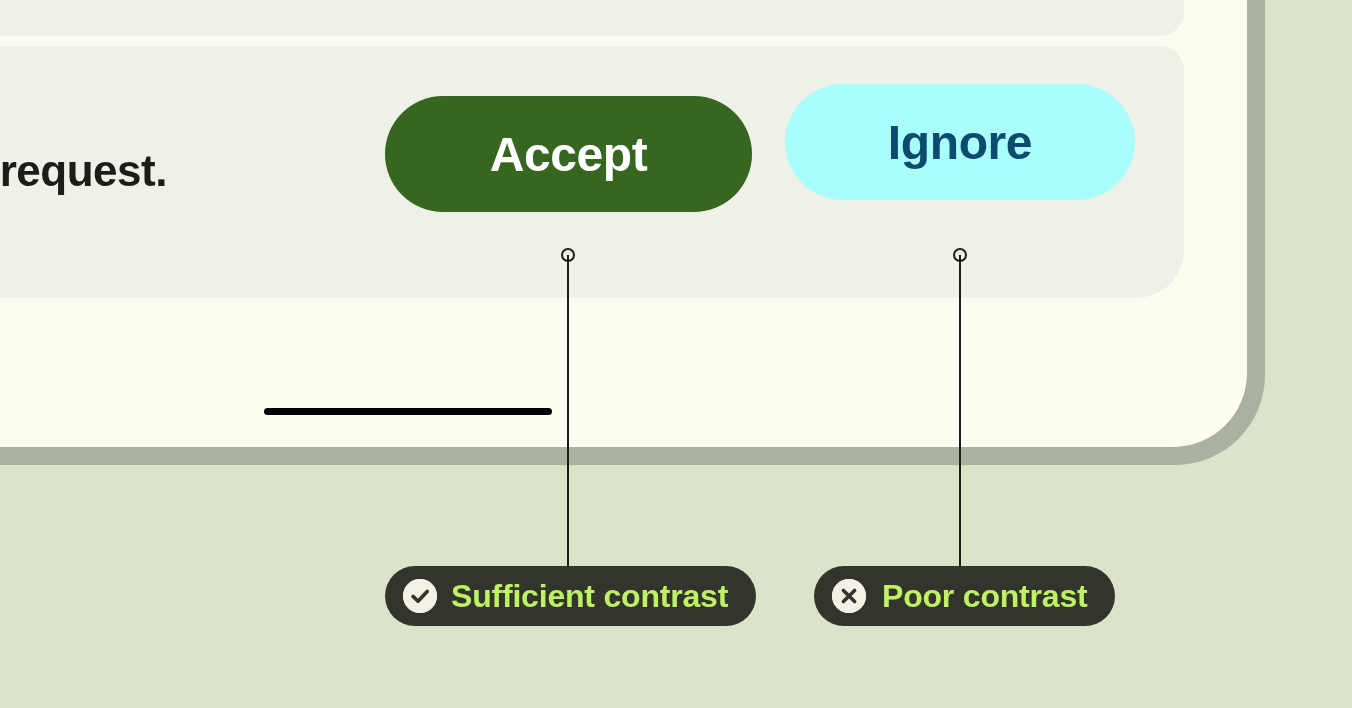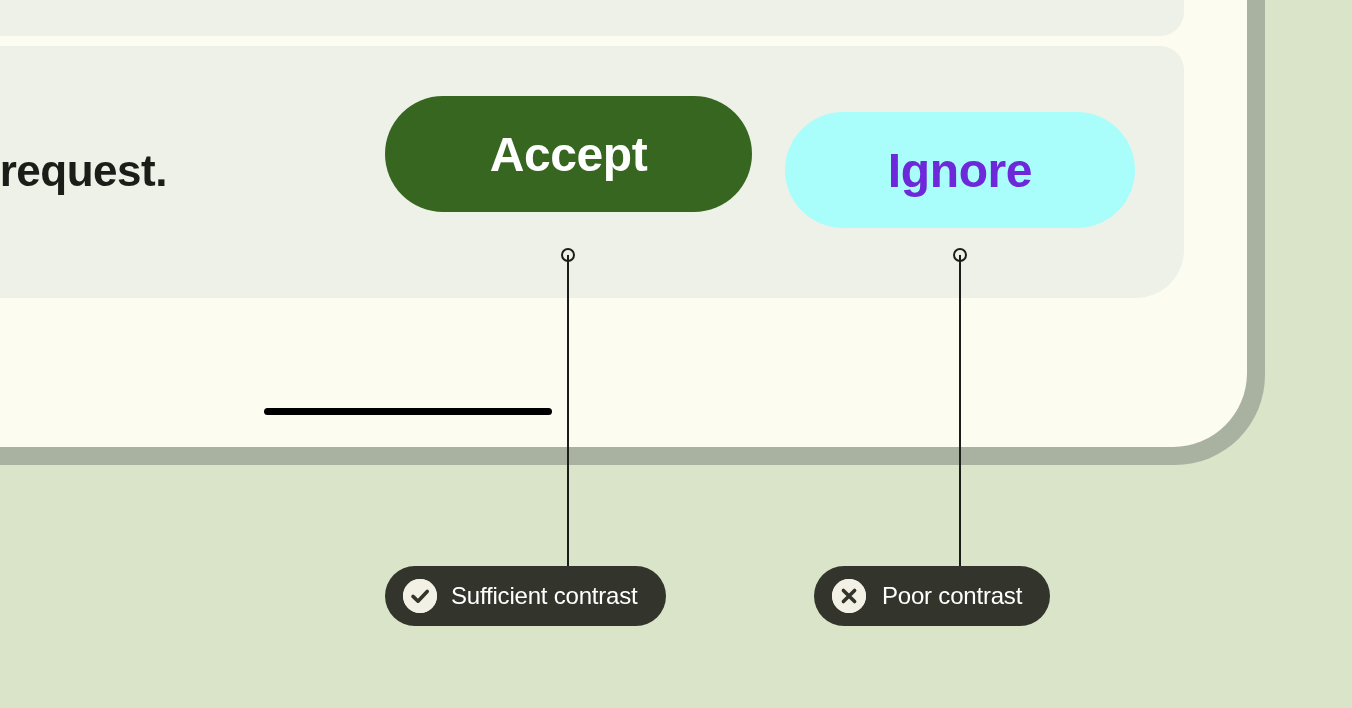--- a/index.html
+++ b/index.html
@@ -96,24 +96,24 @@
   }
   .btn-accept {
     left: 385px;
     top: 96px;
     width: 367px;
     background: #36661f;
     color: #ffffff;
   }
   .btn-ignore {
     left: 785px;
-    top: 112px;
+    top: 84px;
     width: 350px;
     background: #a9fdfb;
-    color: #6d28d9;
+    color: #0c4a6e;
   }
 
   
   .home-indicator {
     position: absolute;
     left: 264px;
     top: 408px;
     width: 288px;
     height: 7px;
     background: #000000;
@@ -151,23 +151,23 @@
     background: #33352d;
     border-radius: 30px;
     display: flex;
     align-items: center;
     gap: 14px;
     padding: 0 28px 0 18px;
     box-sizing: border-box;
     pointer-events: auto;
   }
   .pill-label {
-    font-size: 24px;
-    font-weight: 400;
-    color: #ffffff;
+    font-size: 32px;
+    font-weight: 700;
+    color: #bef264;
     letter-spacing: -0.2px;
     white-space: nowrap;
   }
   .pill-icon {
     width: 34px;
     height: 34px;
     flex: 0 0 34px;
     border-radius: 50%;
     background: #f3f1e6;
     display: flex;

